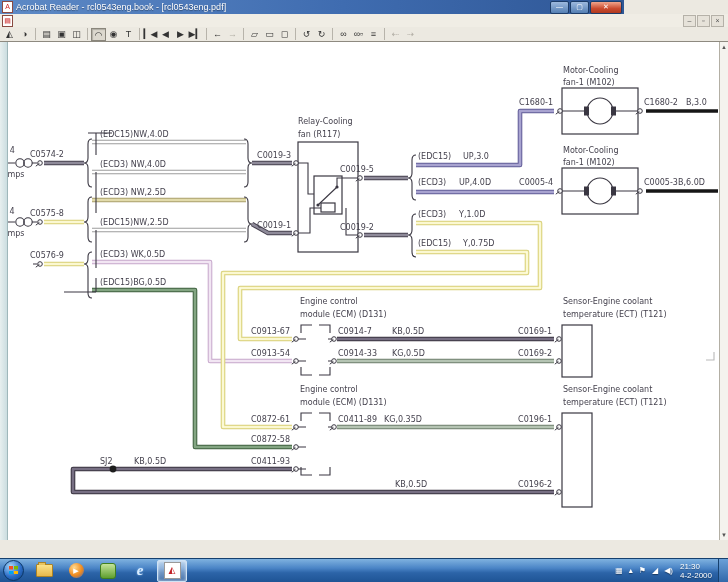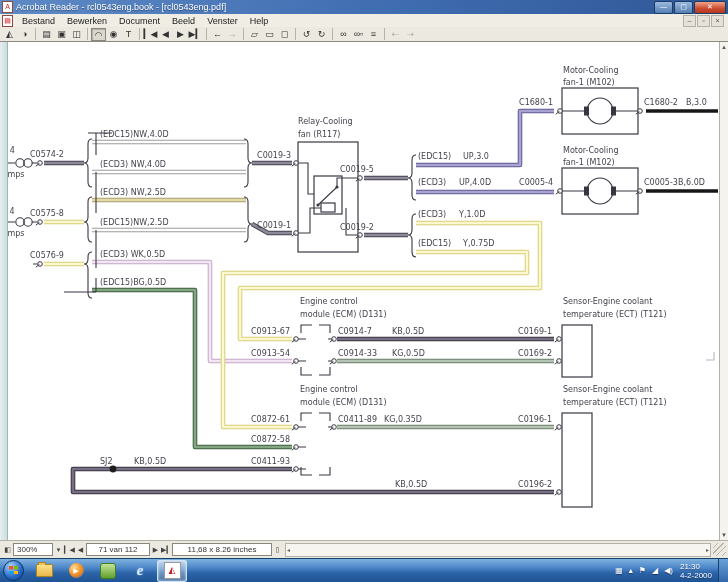--- a/index.html
+++ b/index.html
@@ -1,18 +1,18 @@
 <!DOCTYPE html>
 <html><head>
 <meta charset="utf-8">
 <style>
   html,body{margin:0;padding:0;background:#000;}
   #win{position:relative;width:728px;height:582px;overflow:hidden;font-family:"Liberation Sans","DejaVu Sans",sans-serif;background:#ece9e1;}
   
-  .titlebar{position:absolute;top:0;left:0;width:728px;height:14px;display:flex;align-items:center;
+  .titlebar{position:absolute;top:0;left:0;width:624px;height:14px;display:flex;align-items:center;
     background:linear-gradient(90deg,#5e8ac6 0%,#3f6cb0 55%,#2f5796 100%);color:#fff;font-size:9px;}
   .doc-icon{width:9px;height:10px;background:#fff;border:1px solid #8a4a42;color:#c22;font-size:7px;line-height:10px;text-align:center;margin:0 3px 0 2px;flex:none;}
   .title-text{flex:1;white-space:nowrap;overflow:hidden;text-shadow:0 1px 1px rgba(0,0,0,.4);}
   .tbtns{display:flex;align-items:center;margin-right:2px;}
   .tbtn{height:11px;margin-left:1px;border:1px solid #1c3c68;border-radius:2px;color:#fff;font-size:7px;line-height:9px;text-align:center;}
   .tbtn.mm{width:17px;background:linear-gradient(#9db9dd,#547fb4);}
   .tbtn.close{width:30px;background:linear-gradient(#f0a58c,#c94a2e 60%,#b03a20);}
   
   .menubar{position:absolute;top:14px;left:0;width:728px;height:13px;background:#f0ede5;border-bottom:1px solid #c9c5bb;display:flex;align-items:center;font-size:9px;color:#222;}
   .menu-item{padding:0 6px;}
@@ -86,21 +86,20 @@
     <span class="title-text">Acrobat Reader - rcl0543eng.book - [rcl0543eng.pdf]</span>
     <span class="tbtns">
       <span class="tbtn mm">—</span>
       <span class="tbtn mm">▢</span>
       <span class="tbtn close">✕</span>
     </span>
   </div>
 
   <div class="menubar">
     <span class="doc-icon">▤</span>
-    <span id="menu-items"><span class="menu-item">Bestand</span><span class="menu-item">Bewerken</span><span class="menu-item">Document</span><span class="menu-item">Beeld</span><span class="menu-item">Venster</span><span class="menu-item">Help</span></span>
     <span class="mdi-controls">
       <span class="mdi-btn">–</span>
       <span class="mdi-btn">▫</span>
       <span class="mdi-btn">×</span>
     </span>
   </div>
 
   <div class="toolbar" id="toolbar-icons">
       <span class="tb-icon">◭</span>
       <span class="tb-icon">◑</span>
@@ -378,37 +377,20 @@
       <text class="dl" x="563" y="350">Sensor-Engine coolant</text>
       <text class="dl" x="563" y="363">temperature (ECT) (T121)</text>
     </svg>
 
     <div class="vscroll">
       <span class="vs-up">▲</span>
       <span class="vs-dn">▼</span>
     </div>
   </div>
 
-  <div class="statusbar">
-    <span class="sb-btn">◧</span>
-    <span class="sb-box sb-zoom">300%</span>
-    <span class="sb-btn">▾</span>
-    <span class="sb-btn">▎◀</span>
-    <span class="sb-btn">◀</span>
-    <span class="sb-box sb-page">71 van 112</span>
-    <span class="sb-btn">▶</span>
-    <span class="sb-btn">▶▎</span>
-    <span class="sb-box sb-size">11,68 x 8.26 inches</span>
-    <span class="sb-btn">▯</span>
-    <span class="hscroll">
-      <span>◂</span>
-      <span>▸</span>
-    </span>
-    <span class="grip"></span>
-  </div>
 
   <div class="taskbar">
     <span class="start-orb">
         <span class="win-flag"></span>
       </span>
     <span id="taskbar-apps" style="display:flex;">
         <span class="tb-app">
           <span class="icon-folder"></span>
         </span>
         <span class="tb-app">

